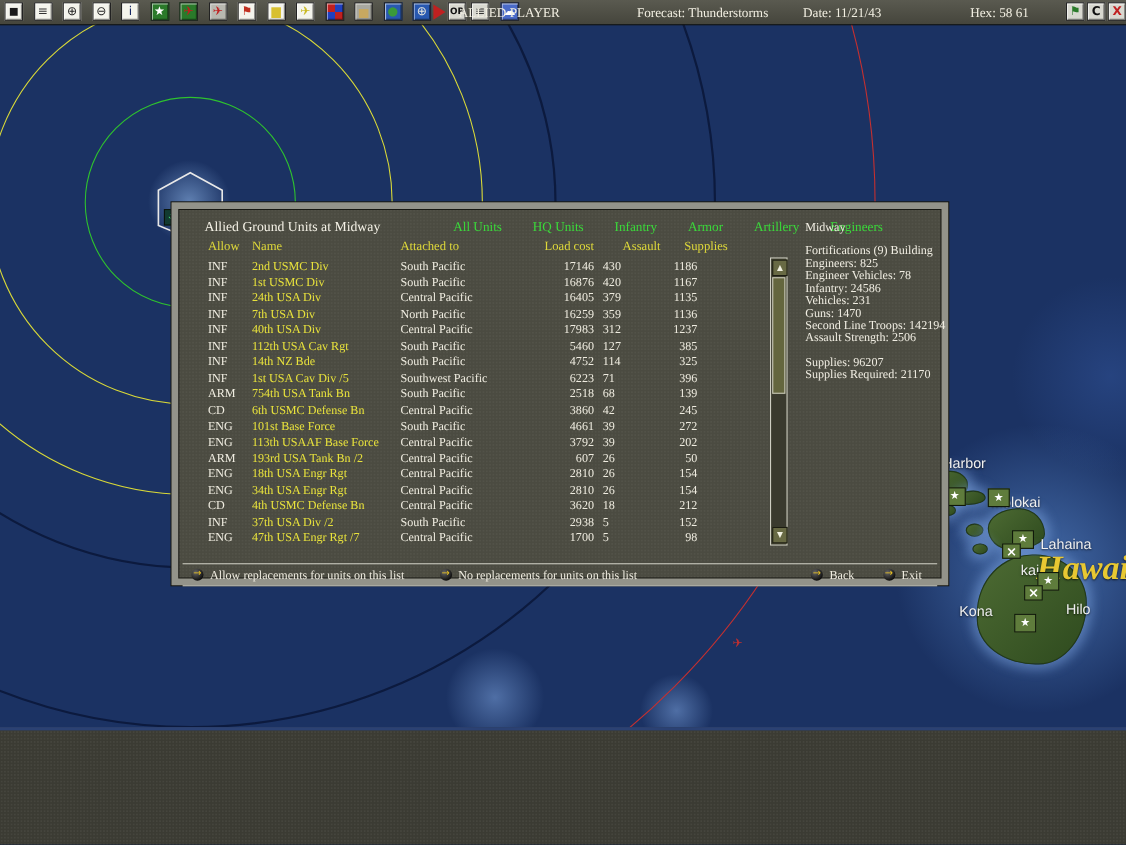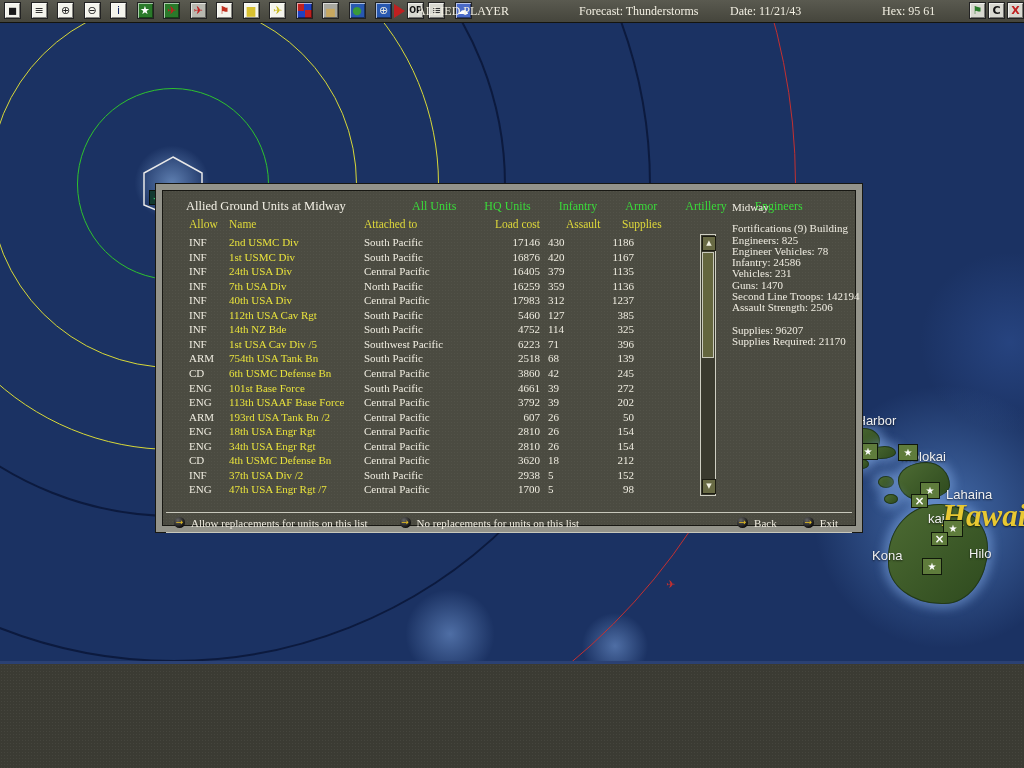--- a/index.html
+++ b/index.html
@@ -112,21 +112,21 @@
         <div class="tb-ico" style="left: 348.5px; background: rgb(40, 88, 176); color: rgb(58, 154, 58);">●</div>
         <div class="tb-ico" style="left: 375px; background: rgb(40, 88, 176); color: rgb(232, 232, 224);">⊕</div>
         <div class="tb-ico" style="left: 407px; background: rgb(216, 216, 208); color: rgb(17, 17, 17); font-size: 8px; font-weight: bold;">OP</div>
         <div class="tb-ico" style="left: 428px; background: rgb(216, 216, 208); color: rgb(51, 51, 51);">≡</div>
         <div class="tb-ico" style="left: 454.5px; background: rgb(74, 106, 200); color: rgb(255, 255, 255);">☁</div>
       </div>
     <span id="play-btn"></span>
     <span class="tb-text" style="left:417px">ALLIED PLAYER</span>
     <span class="tb-text" style="left:579px">Forecast: Thunderstorms</span>
     <span class="tb-text" style="left:730px">Date: 11/21/43</span>
-    <span class="tb-text" style="left:882px">Hex: 95 61</span>
+    <span class="tb-text" style="left:882px">Hex: 58 61</span>
     <div id="topbar-right">
         <div class="tb-ico" style="left: 969px; background: rgb(216, 216, 208); color: rgb(42, 122, 42); font-weight: bold;">⚑</div>
         <div class="tb-ico" style="left: 988px; background: rgb(216, 216, 208); color: rgb(17, 17, 17); font-weight: bold;">C</div>
         <div class="tb-ico" style="left: 1007px; background: rgb(216, 216, 208); color: rgb(192, 32, 32); font-weight: bold;">X</div>
       </div>
   </div>
 
   <div id="map">
     <div class="ring" style="left:77px;top:66px;width:190px;height:190px;border:1px solid #2ec22e;"></div>
     <div class="ring" style="left:-11px;top:-22px;width:366px;height:366px;border:1px solid #d8d838;"></div>

